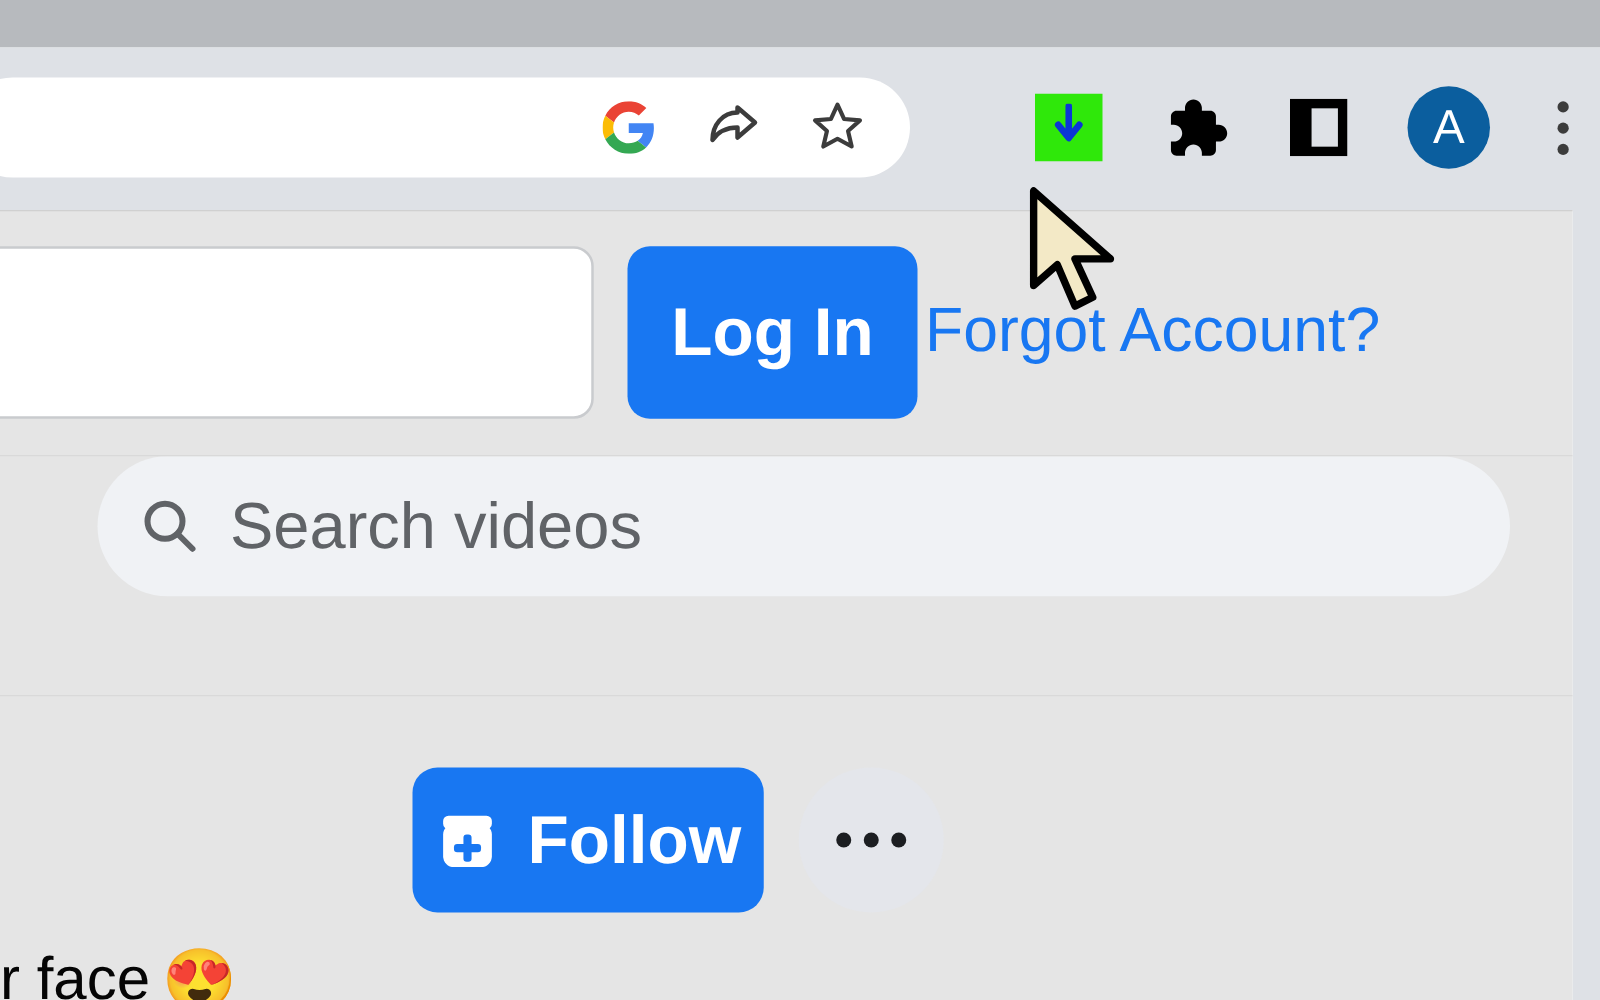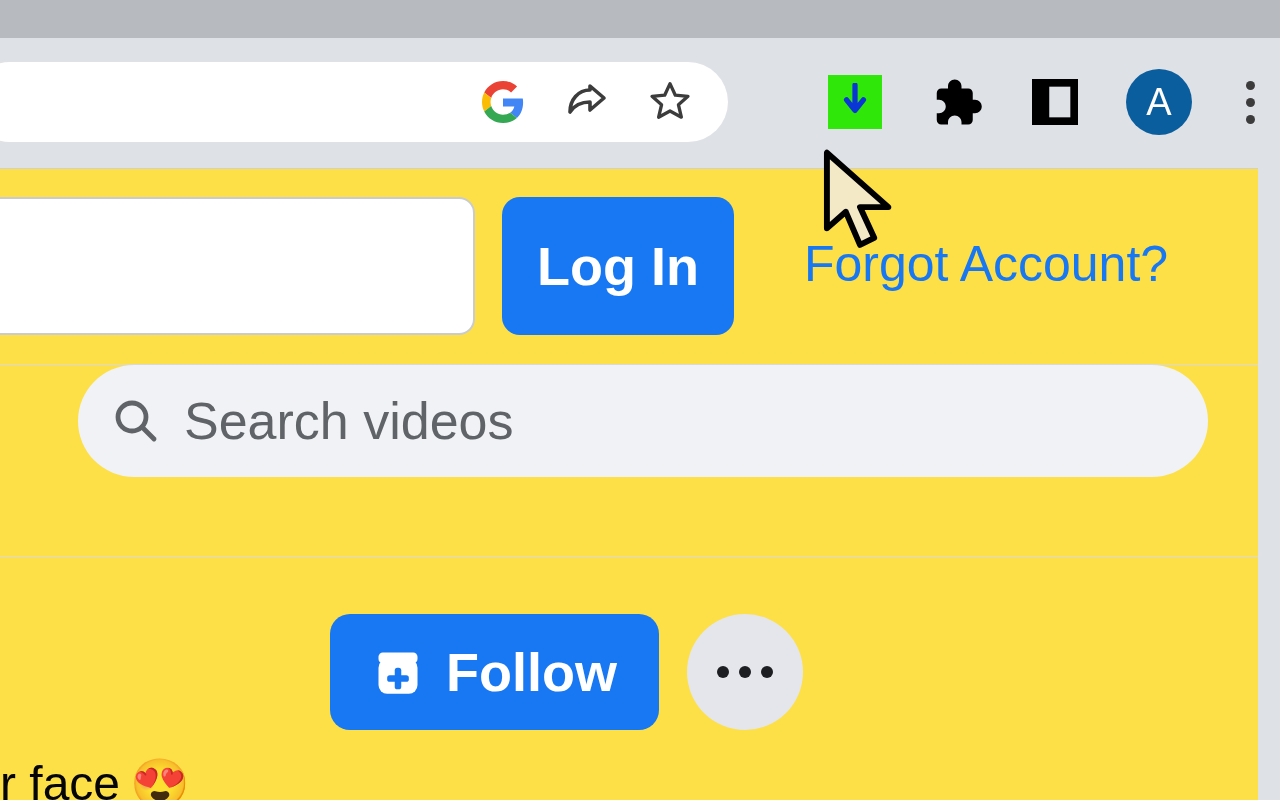--- a/index.html
+++ b/index.html
@@ -78,21 +78,21 @@
     width: 20px;
   }
   .kebab span {
     width: 9px; height: 9px; border-radius: 50%;
     background: #3c3c3c;
   }
 
   
   .page {
     position: relative;
-    background: #fde047;
+    background: #e5e5e5;
     height: 632px;
     width: 1258px;
     border-top: 1px solid #d0d0d0;
   }
 
   
   .scroll-gutter {
     position: absolute;
     right: 0; top: 168px;
     width: 22px; height: 632px;
@@ -131,21 +131,21 @@
     background: #1877f2;
     color: #ffffff;
     border: none;
     border-radius: 18px;
     font-size: 54px;
     font-weight: 700;
     cursor: pointer;
   }
   .forgot-link {
     position: absolute;
-    left: 804px;
+    left: 740px;
     top: 66px;
     color: #1877f2;
     font-size: 50px;
     text-decoration: none;
   }
 
   
   .search-row {
     height: 192px;
     border-bottom: 1px solid #d9d9d9;
@@ -182,21 +182,21 @@
     height: 116px;
     background: #1877f2;
     color: #ffffff;
     border: none;
     border-radius: 20px;
     font-size: 54px;
     font-weight: 700;
     display: flex;
     align-items: center;
     gap: 22px;
-    padding: 0 42px;
+    padding: 0 18px;
     cursor: pointer;
   }
   .follow-btn svg { width: 52px; height: 52px; display:block; }
 
   .more-btn {
     width: 116px; height: 116px;
     border-radius: 50%;
     background: #e4e6eb;
     border: none;
     display: flex; align-items: center; justify-content: center;

